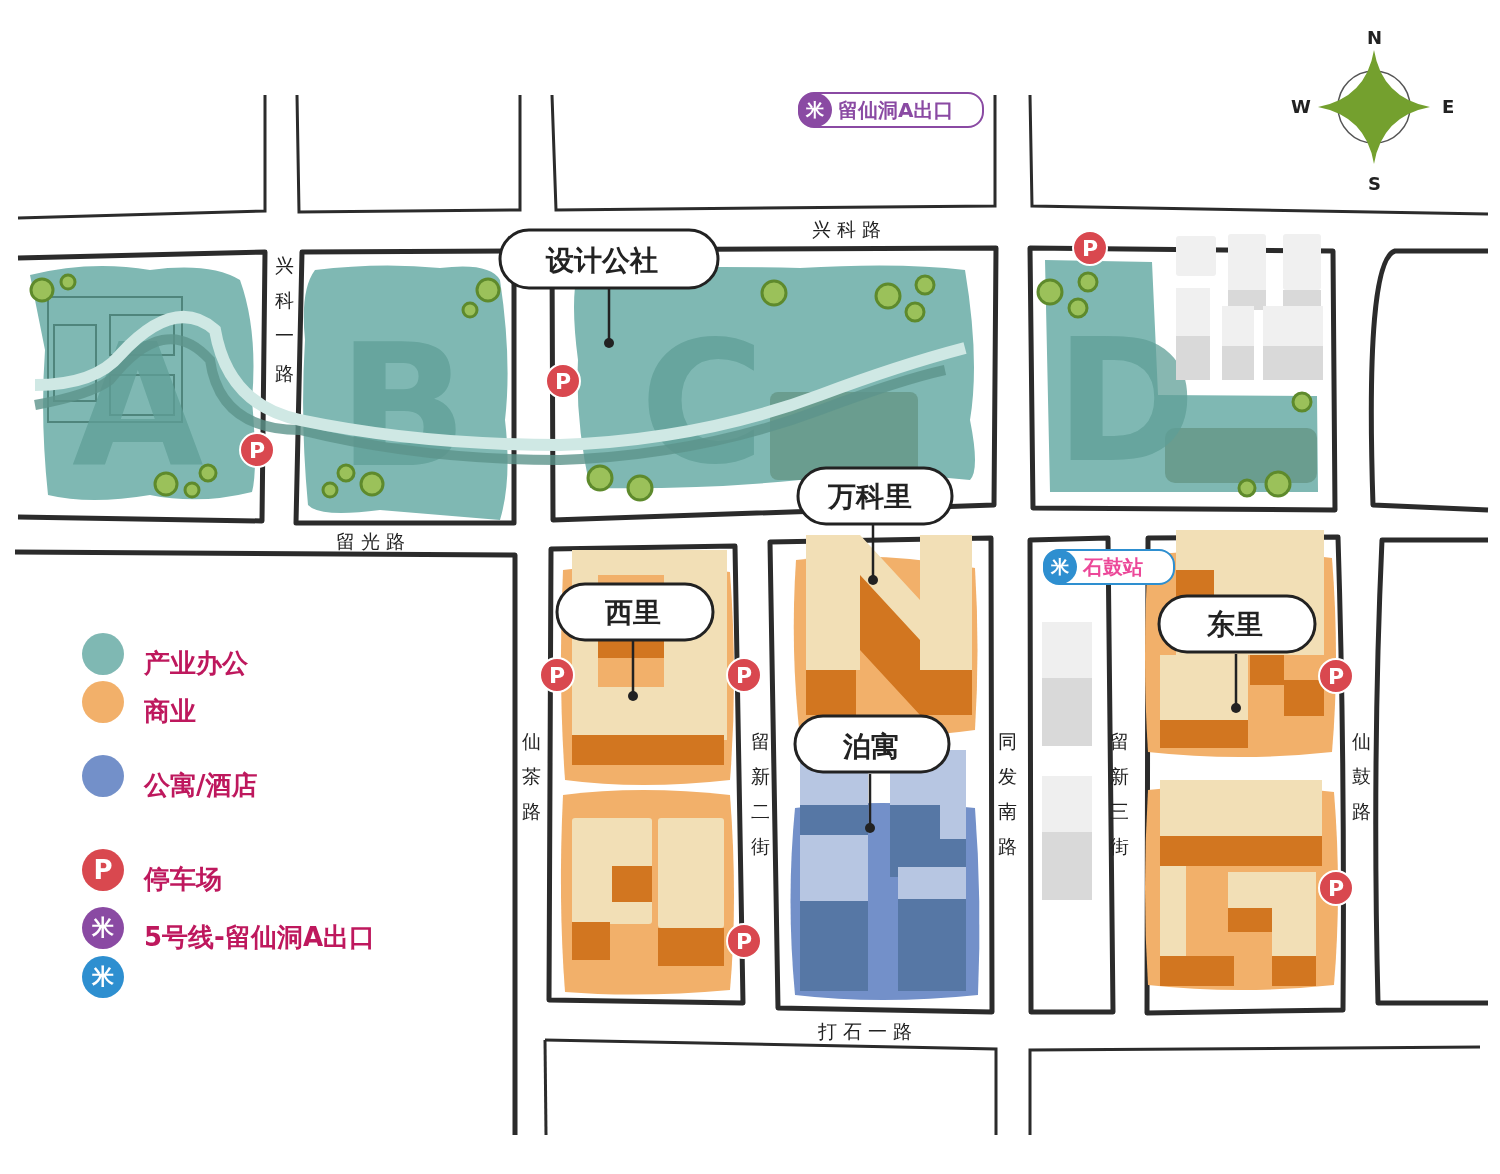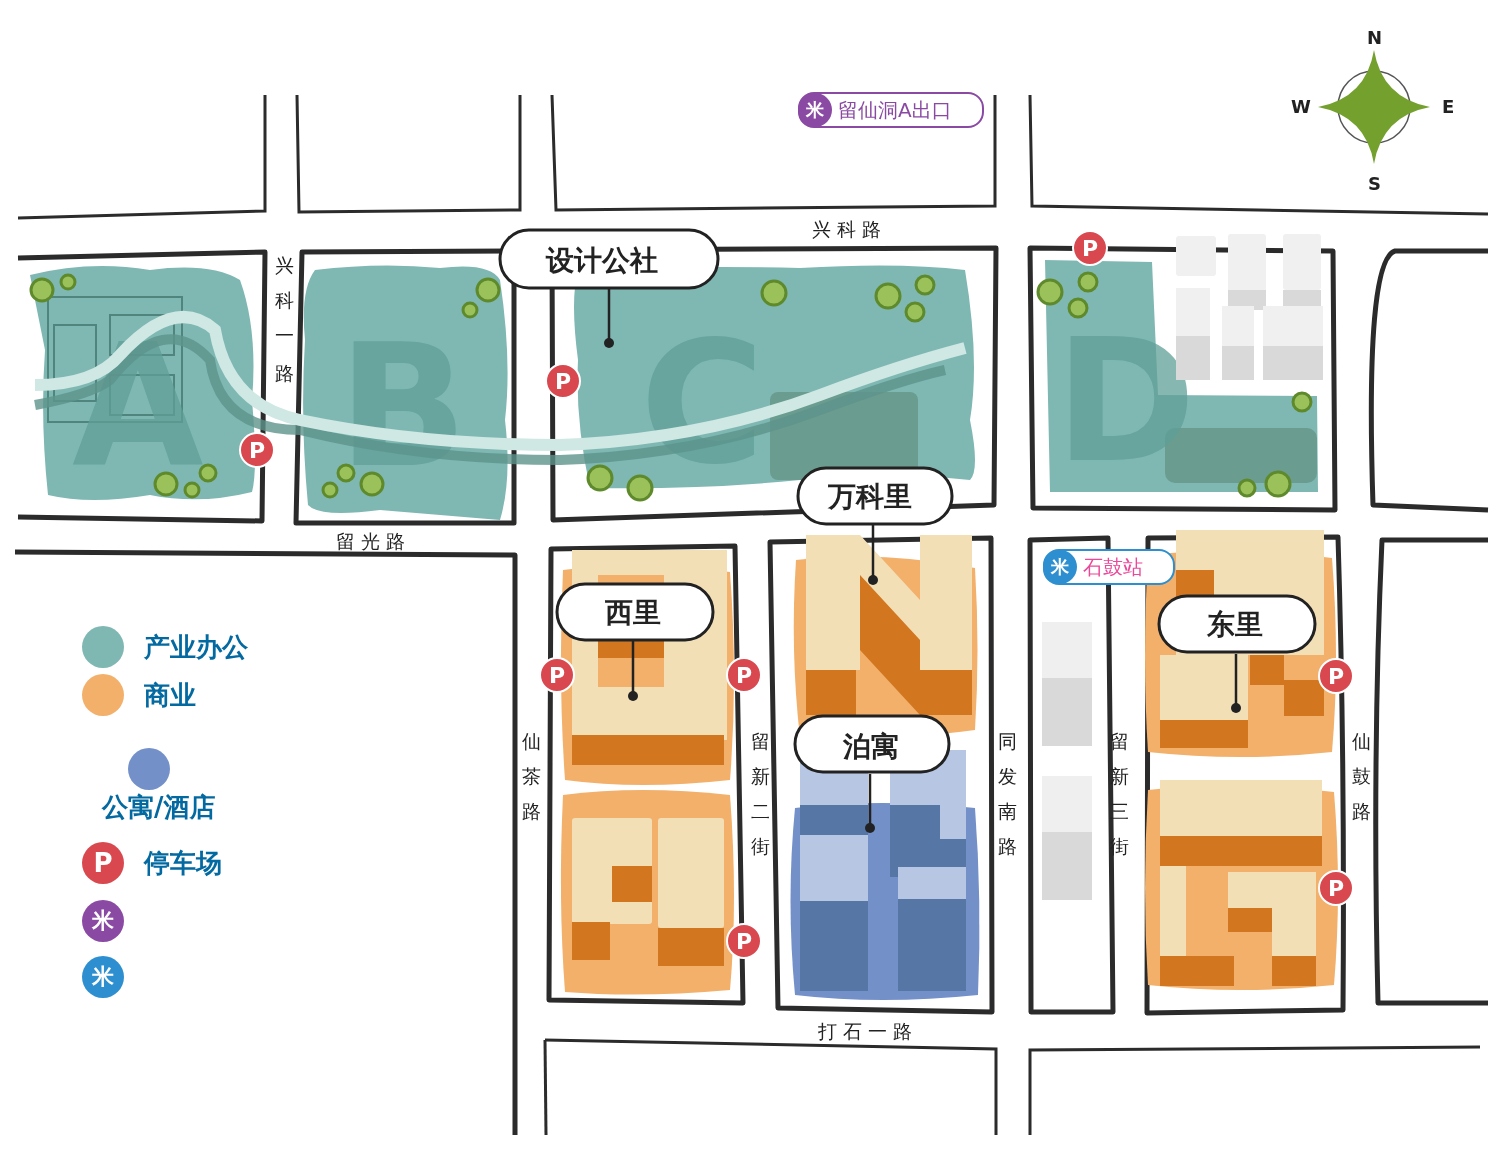--- a/index.html
+++ b/index.html
@@ -13,26 +13,26 @@
                  font-family: "DejaVu Sans", sans-serif; }
   .callout-box { fill: #ffffff; stroke: #222; stroke-width: 3; }
   .callout-text { font-size: 28px; font-weight: bold; fill: #222; font-family: "DejaVu Sans", sans-serif; }
   .leader { stroke: #222; stroke-width: 2.5; }
   .park-p { font-size: 22px; font-weight: bold; fill: #fff; font-family: "DejaVu Sans", sans-serif; }
   .compass-label { font-size: 18px; font-weight: bold; fill: #222; font-family: "DejaVu Sans", sans-serif; }
   .legend { position: absolute; left: 82px; top: 622px; }
   .legend-item { position: absolute; left: 0; display: flex; align-items: center; white-space: nowrap; }
   .legend-swatch { width: 42px; height: 42px; border-radius: 50%; display: flex; align-items: center;
                    justify-content: center; color: #fff; font-weight: bold; font-size: 26px; }
-  .legend-label { margin-left: 20px; font-size: 26px; font-weight: bold; color: #0369a1; }
+  .legend-label { margin-left: 20px; font-size: 26px; font-weight: bold; color: #be185d; margin-top: 20px; }
   .metro-pill { position: absolute; display: flex; align-items: center; height: 32px; border-radius: 16px;
                 border: 2px solid; background: #fff; padding-right: 10px; }
   .metro-pill .icon { width: 34px; height: 34px; border-radius: 50%; margin-left: -2px; display: flex;
                       align-items: center; justify-content: center; color: #fff; font-size: 18px; font-weight: bold; }
-  .metro-pill .txt { margin-left: 6px; font-size: 20px; font-weight: normal; }
+  .metro-pill .txt { margin-left: 6px; font-size: 20px; font-weight: bold; }
 </style>
 </head>
 <body>
 
 <svg id="map" viewBox="0 0 1500 1174" xmlns="http://www.w3.org/2000/svg">
 
   <g>
 
     <path class="road-thin" d="M18 218 L265 211 L265 95"></path>
     <path class="road-thin" d="M297 95 L299 212 L520 210 L520 95"></path>
@@ -311,27 +311,28 @@
 
 <div class="legend">
   <div class="legend-item" style="top:4px;">
     <span class="legend-swatch" style="background:#7fb8b3;"></span>
     <span class="legend-label">产业办公</span>
   </div>
   <div class="legend-item" style="top:52px;">
     <span class="legend-swatch" style="background:#f2b06a;"></span>
     <span class="legend-label">商业</span>
   </div>
-  <div class="legend-item" style="top:126px;flex-direction:column;">
+  <div class="legend-item" style="top:126px;">
     <span class="legend-swatch" style="background:#7390c9;"></span>
     <span class="legend-label">公寓/酒店</span>
   </div>
   <div class="legend-item" style="top:220px;">
     <span class="legend-swatch" style="background:#d9484f;">P</span>
     <span class="legend-label">停车场</span>
   </div>
   <div class="legend-item" style="top:278px;">
     <span class="legend-swatch" style="background:#8a4aa3; font-size:22px;">米</span>
+    <span class="legend-label">5号线-留仙洞A出口</span>
   </div>
   <div class="legend-item" style="top:334px;">
     <span class="legend-swatch" style="background:#2e8fd0; font-size:22px;">米</span>
   </div>
 </div>
 
 </body></html>

